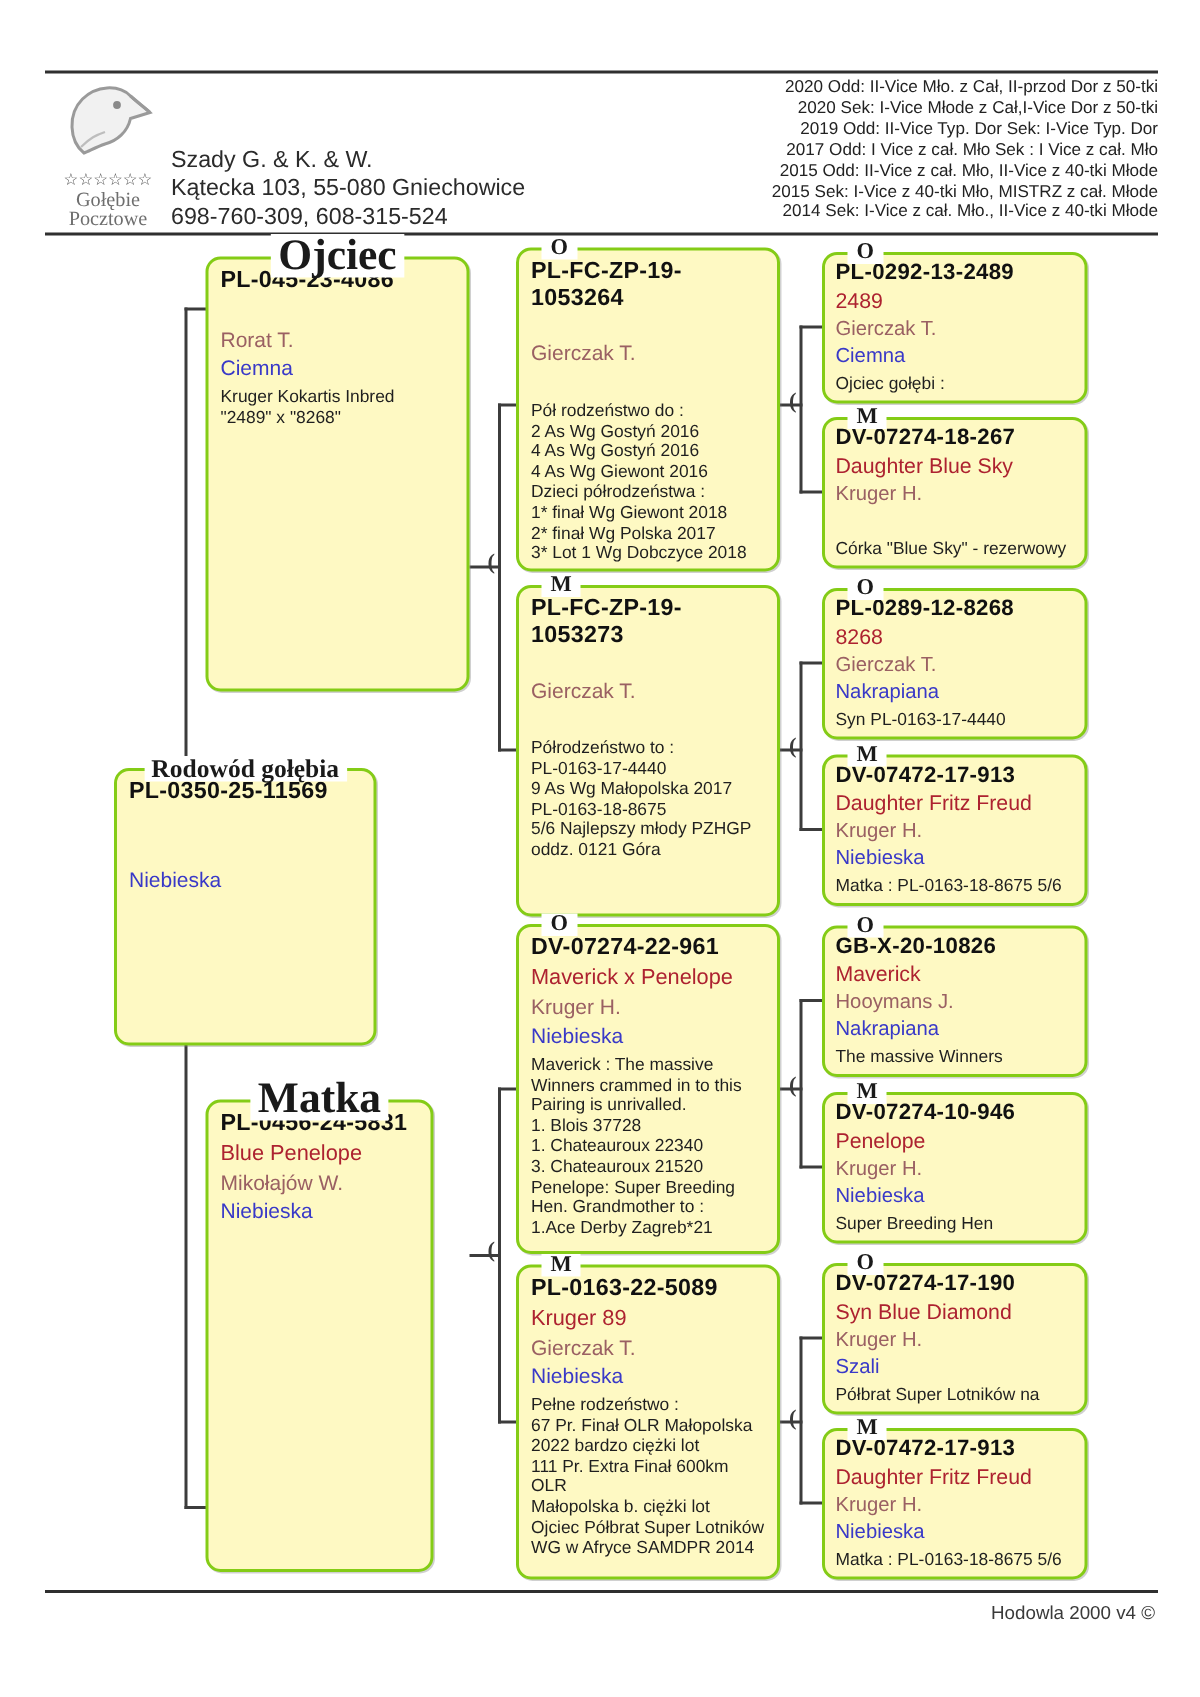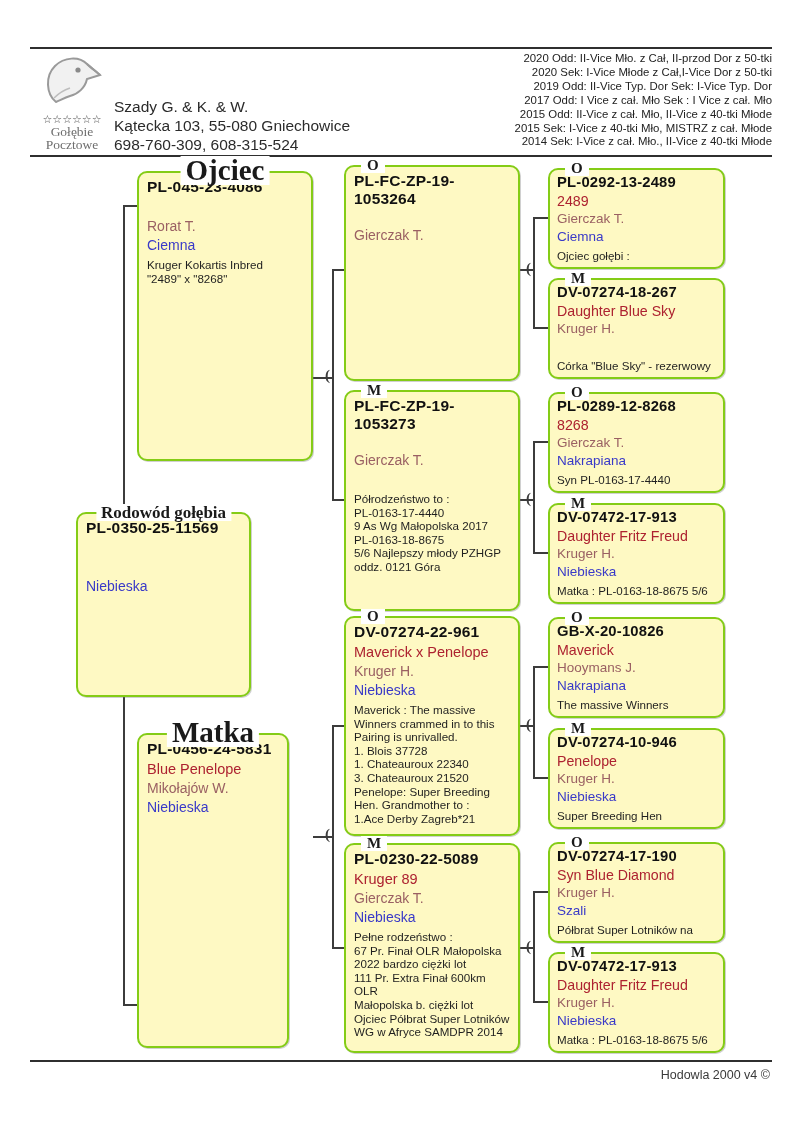--- a/index.html
+++ b/index.html
@@ -157,20 +157,28 @@
     <div class="colorln">Niebieska</div>
     <div class="desc"></div>
   </div>
 
   <div class="pbox" style="left:344px;top:165px;width:176px;height:216px">
     <span class="legend mark">O</span>
     <div class="ring">PL-FC-ZP-19-1053264</div>
     <div class="nameln"></div>
     <div class="breeder">Gierczak T.</div>
     <div class="colorln"></div>
+    <div class="desc">Pół rodzeństwo do :
+2 As Wg Gostyń 2016
+4 As Wg Gostyń 2016
+4 As Wg Giewont 2016
+Dzieci półrodzeństwa :
+1* finał Wg Giewont 2018
+2* finał Wg Polska 2017
+3* Lot 1 Wg Dobczyce 2018</div>
   </div>
 
   <div class="pbox" style="left:344px;top:390px;width:176px;height:221px">
     <span class="legend mark">M</span>
     <div class="ring">PL-FC-ZP-19-1053273</div>
     <div class="nameln"></div>
     <div class="breeder">Gierczak T.</div>
     <div class="colorln"></div>
     <div class="desc">Półrodzeństwo to :
 PL-0163-17-4440
@@ -192,21 +200,21 @@
 1. Blois 37728
 1. Chateauroux 22340
 3. Chateauroux 21520
 Penelope: Super Breeding
 Hen. Grandmother to :
 1.Ace Derby Zagreb*21</div>
   </div>
 
   <div class="pbox" style="left:344px;top:843px;width:176px;height:210px">
     <span class="legend mark">M</span>
-    <div class="ring">PL-0230-22-5089</div>
+    <div class="ring">PL-0163-22-5089</div>
     <div class="nameln">Kruger 89</div>
     <div class="breeder">Gierczak T.</div>
     <div class="colorln">Niebieska</div>
     <div class="desc">Pełne rodzeństwo :
 67 Pr. Finał OLR Małopolska
 2022 bardzo ciężki lot
 111 Pr. Extra Finał 600km OLR
 Małopolska b. ciężki lot
 Ojciec Półbrat Super Lotników
 WG w Afryce SAMDPR 2014</div>

